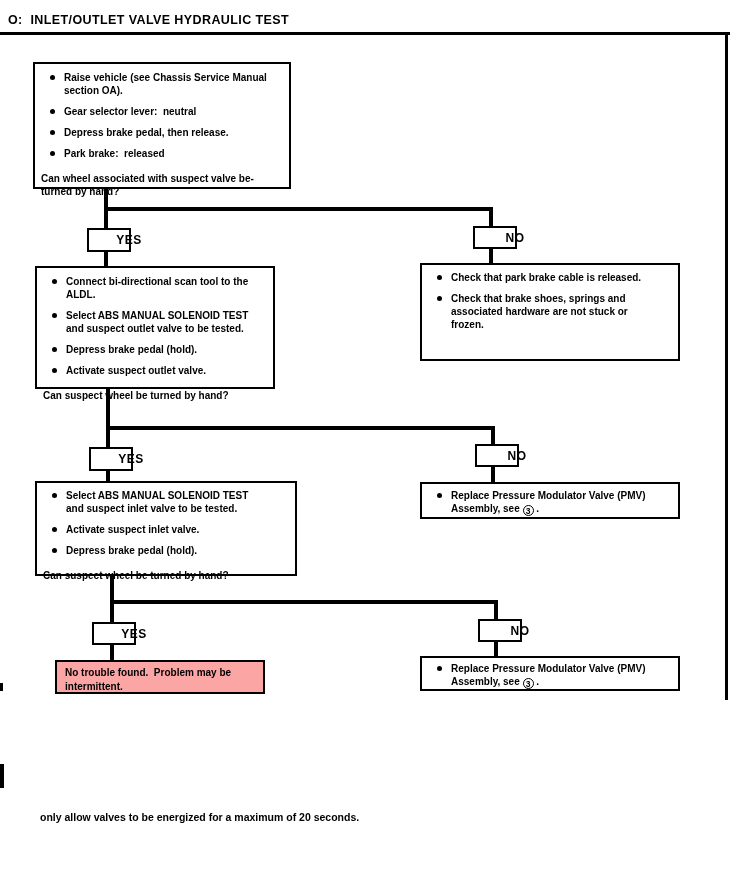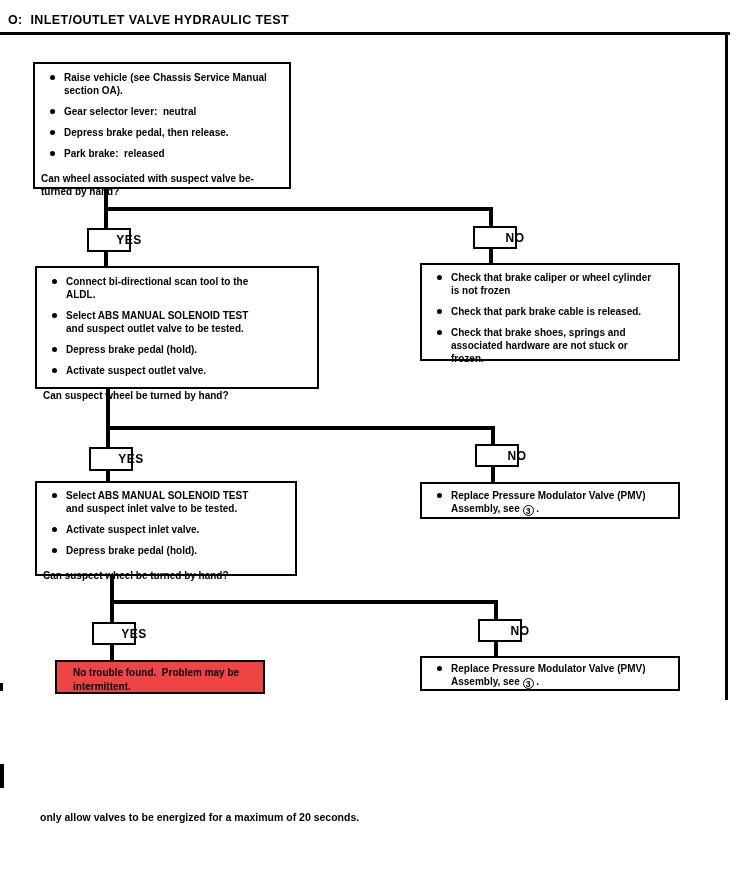--- a/index.html
+++ b/index.html
@@ -67,25 +67,25 @@
     display: flex;
     align-items: center;
     justify-content: center;
     font-size: 12px;
     letter-spacing: 0.5px;
     padding-left: 40px;
   }
   .plain-box {
     position: absolute;
     border: 2px solid #000000;
-    background: #ef4444;
+    background: #fca5a5;
     box-sizing: border-box;
     font-size: 10px;
     line-height: 14px;
-    padding: 4px 4px 2px 16px;
+    padding: 4px 4px 2px 8px;
     white-space: pre-wrap;
   }
   .circled-num {
     display: inline-block;
     width: 11px;
     height: 11px;
     border: 1.5px solid #000000;
     border-radius: 50%;
     font-size: 8.5px;
     line-height: 11px;
@@ -158,21 +158,21 @@
 turned by hand?</div>
   </div>
 
   <div class="decision" style="left:87px;top:228px;width:38px;height:24px;">
     <span>YES</span>
   </div>
   <div class="decision" style="left:473px;top:226px;width:37px;height:23px;">
     <span>NO</span>
   </div>
 
-  <div class="box step" style="left:35px;top:266px;width:284px;height:123px;">
+  <div class="box step" style="left:35px;top:266px;width:240px;height:123px;">
     <div class="bullet-row">
       <span class="bullet"></span>
       <span class="btext">Connect bi-directional scan tool to the
 ALDL.</span>
     </div>
     <div class="bullet-row">
       <span class="bullet"></span>
       <span class="btext">Select ABS MANUAL SOLENOID TEST
 and suspect outlet valve to be tested.</span>
     </div>
@@ -181,25 +181,20 @@
       <span class="btext">Depress brake pedal (hold).</span>
     </div>
     <div class="bullet-row">
       <span class="bullet"></span>
       <span class="btext">Activate suspect outlet valve.</span>
     </div>
     <div class="question">Can suspect wheel be turned by hand?</div>
   </div>
 
   <div class="box step" style="left:420px;top:263px;width:260px;height:98px;padding-top:6px;">
-    <div class="bullet-row">
-      <span class="bullet"></span>
-      <span class="btext">Check that brake caliper or wheel cylinder
-is not frozen</span>
-    </div>
     <div class="bullet-row">
       <span class="bullet"></span>
       <span class="btext">Check that park brake cable is released.</span>
     </div>
     <div class="bullet-row">
       <span class="bullet"></span>
       <span class="btext">Check that brake shoes, springs and
 associated hardware are not stuck or
 frozen.</span>
     </div>

